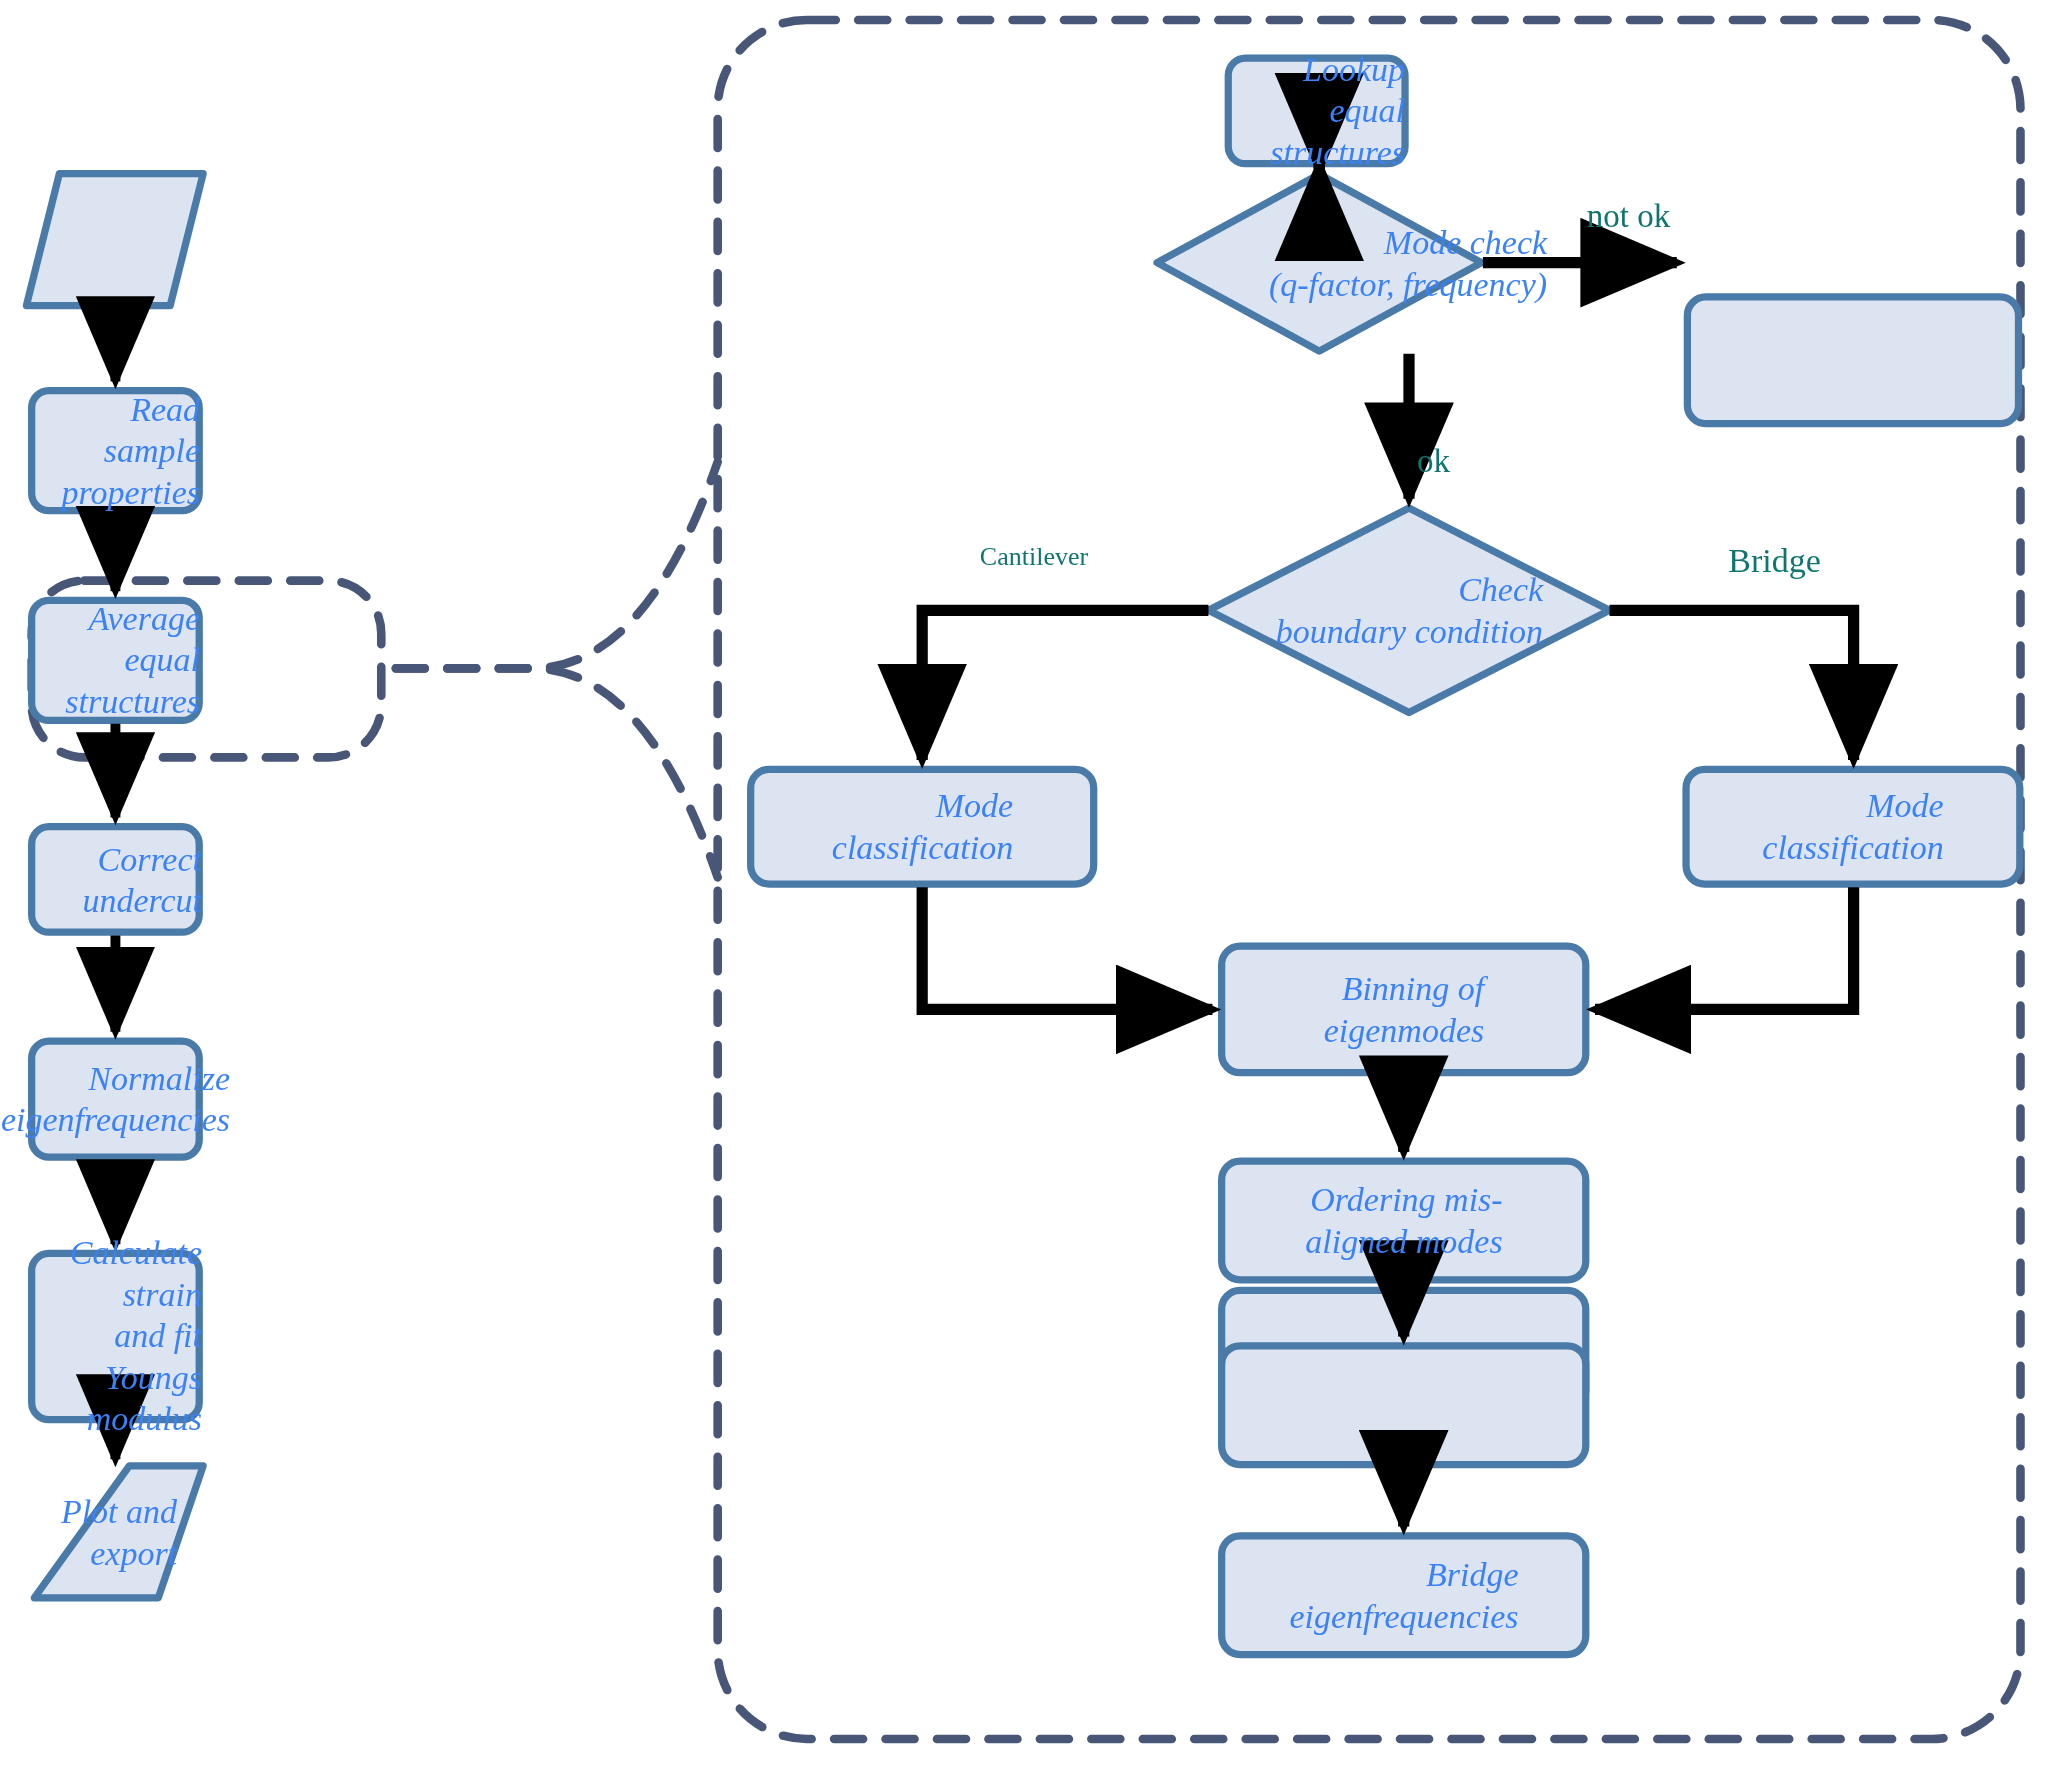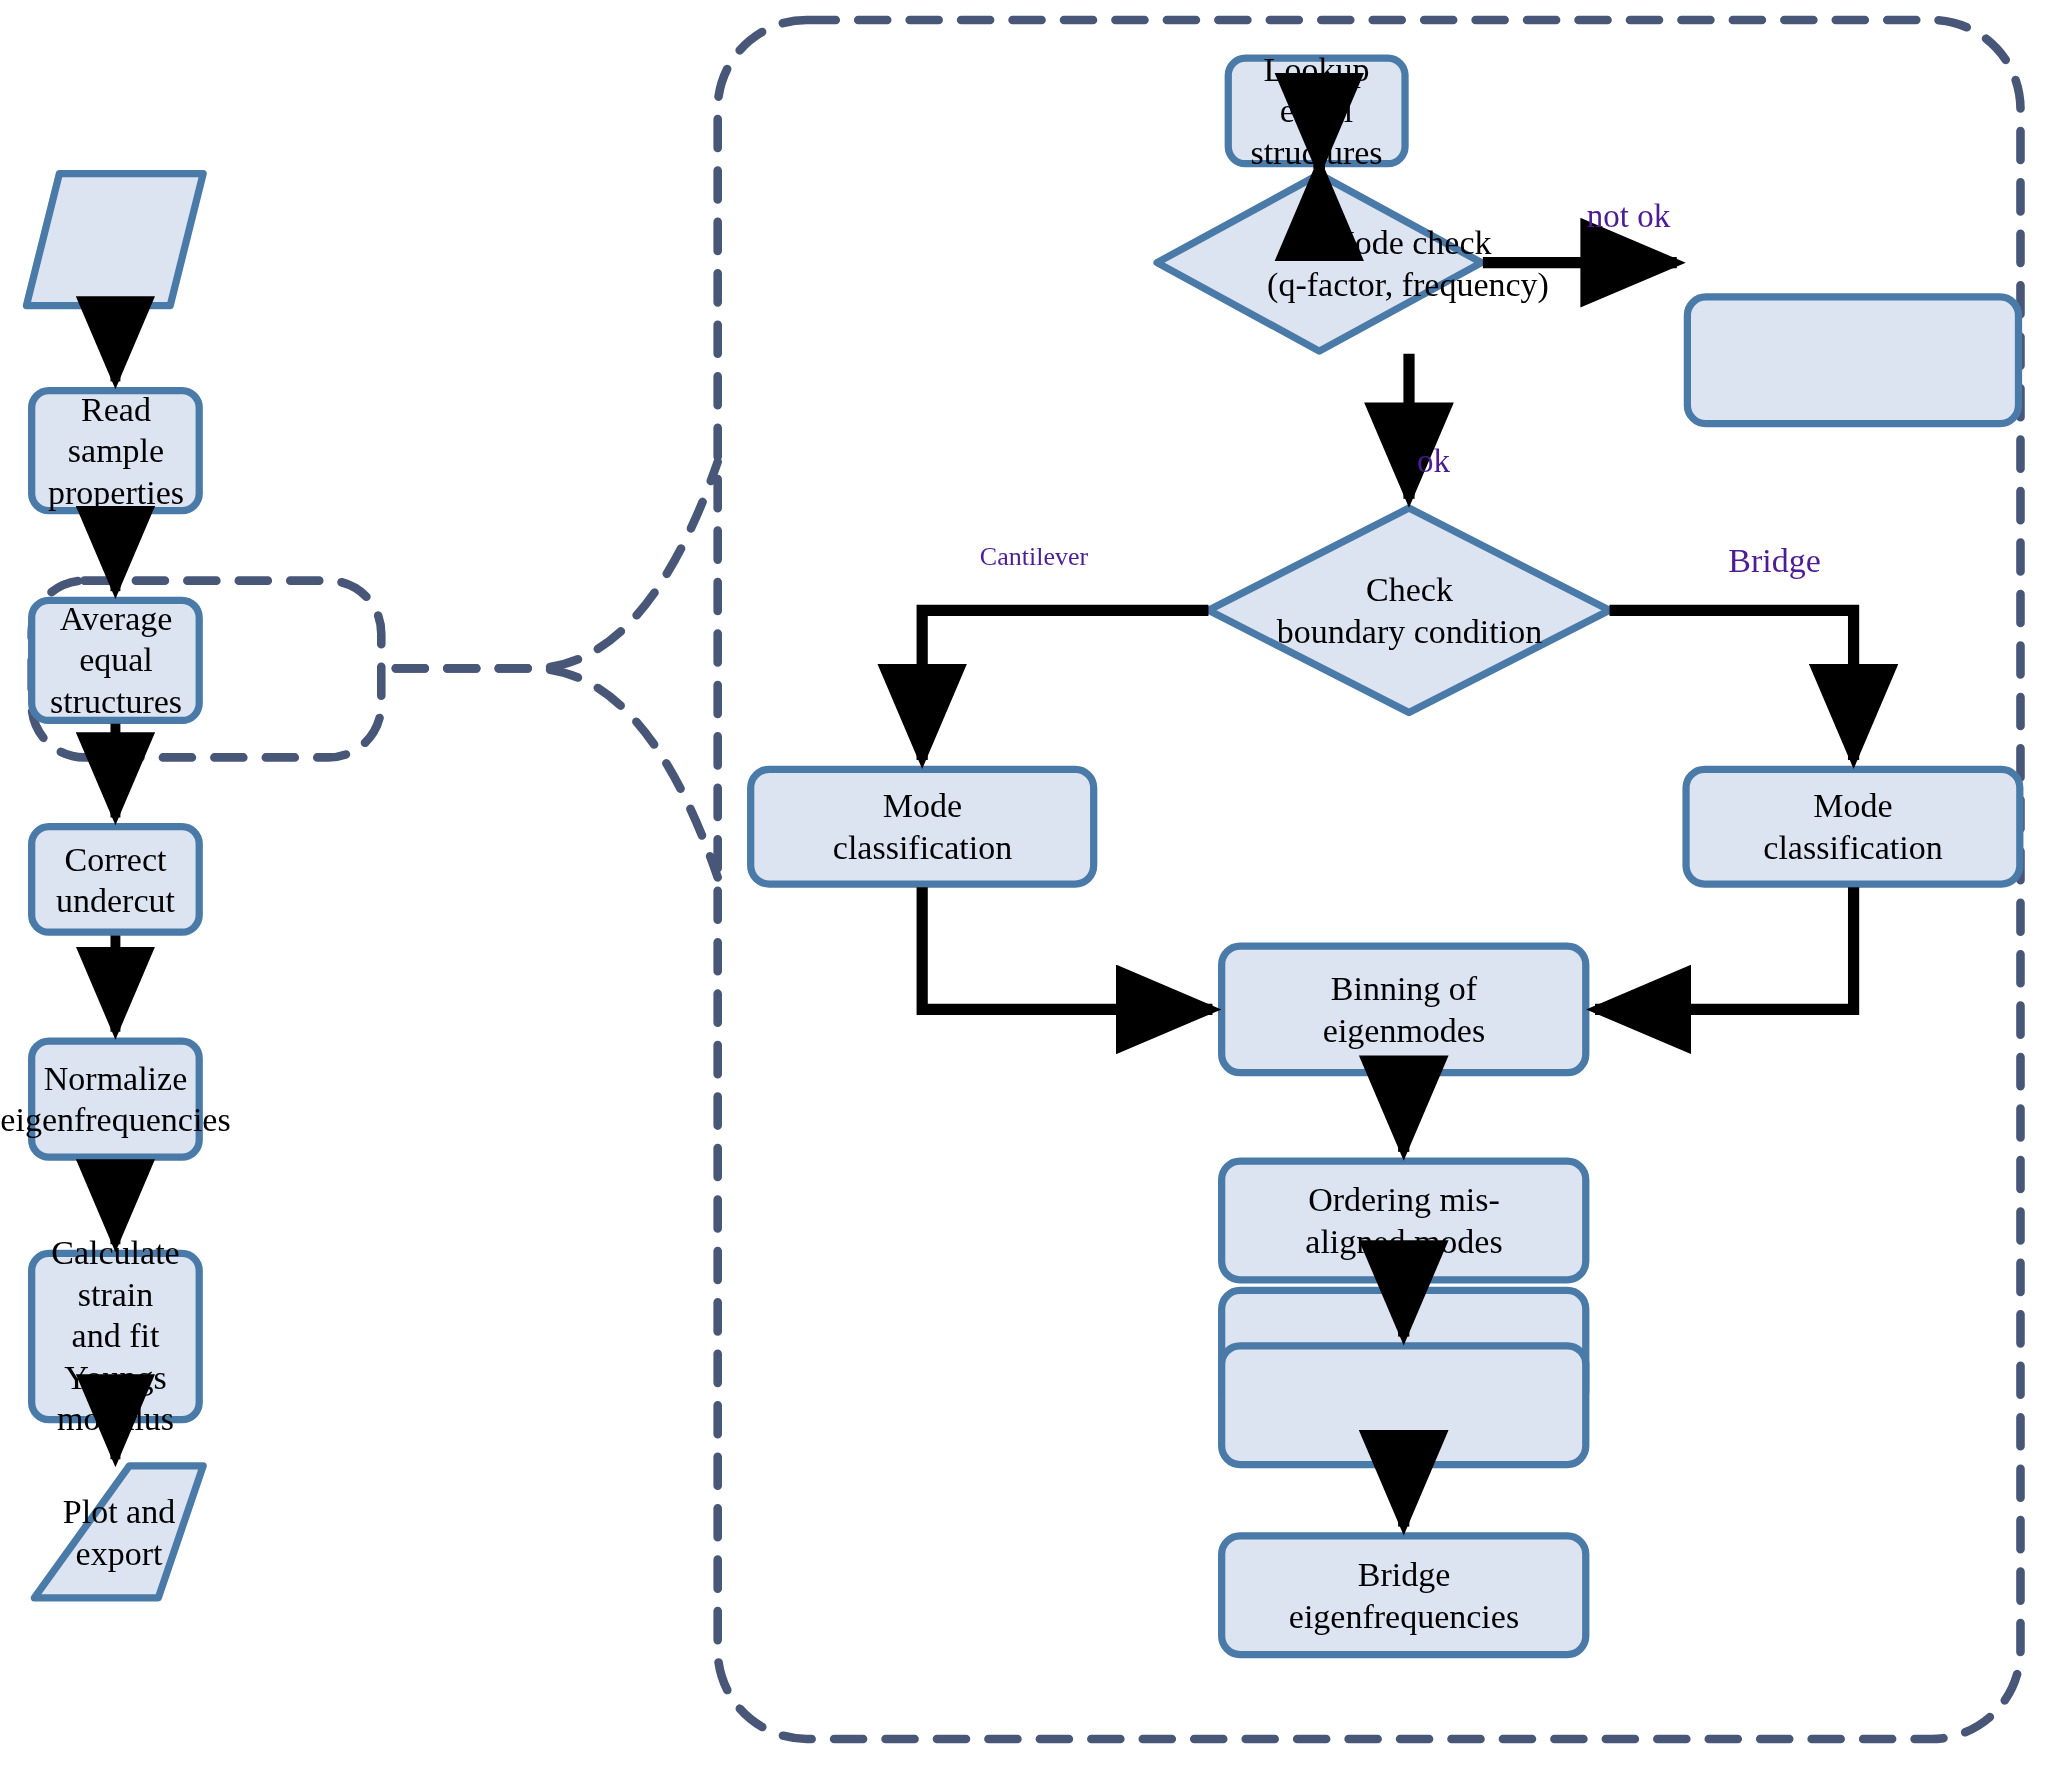--- a/index.html
+++ b/index.html
@@ -22,29 +22,30 @@
     left: 0;
     top: 0;
     width: 2066px;
     height: 1780px;
   }
   .node-label {
     position: absolute;
     display: flex;
     align-items: center;
     justify-content: center;
-    text-align: center;
-    color: #000000;
+    text-align: right;
+    color: #3b82f6;
     line-height: 1.22;
     pointer-events: none;
     white-space: pre-line;
+    font-style: italic;
   }
   .edge-label {
     position: absolute;
-    color: #4c1d95;
+    color: #0f766e;
     text-align: center;
     white-space: nowrap;
   }
 </style>
 </head>
 <body>
 
 <div id="stage">
 
   <svg id="canvas" viewBox="0 0 3132 2698" xmlns="http://www.w3.org/2000/svg">

